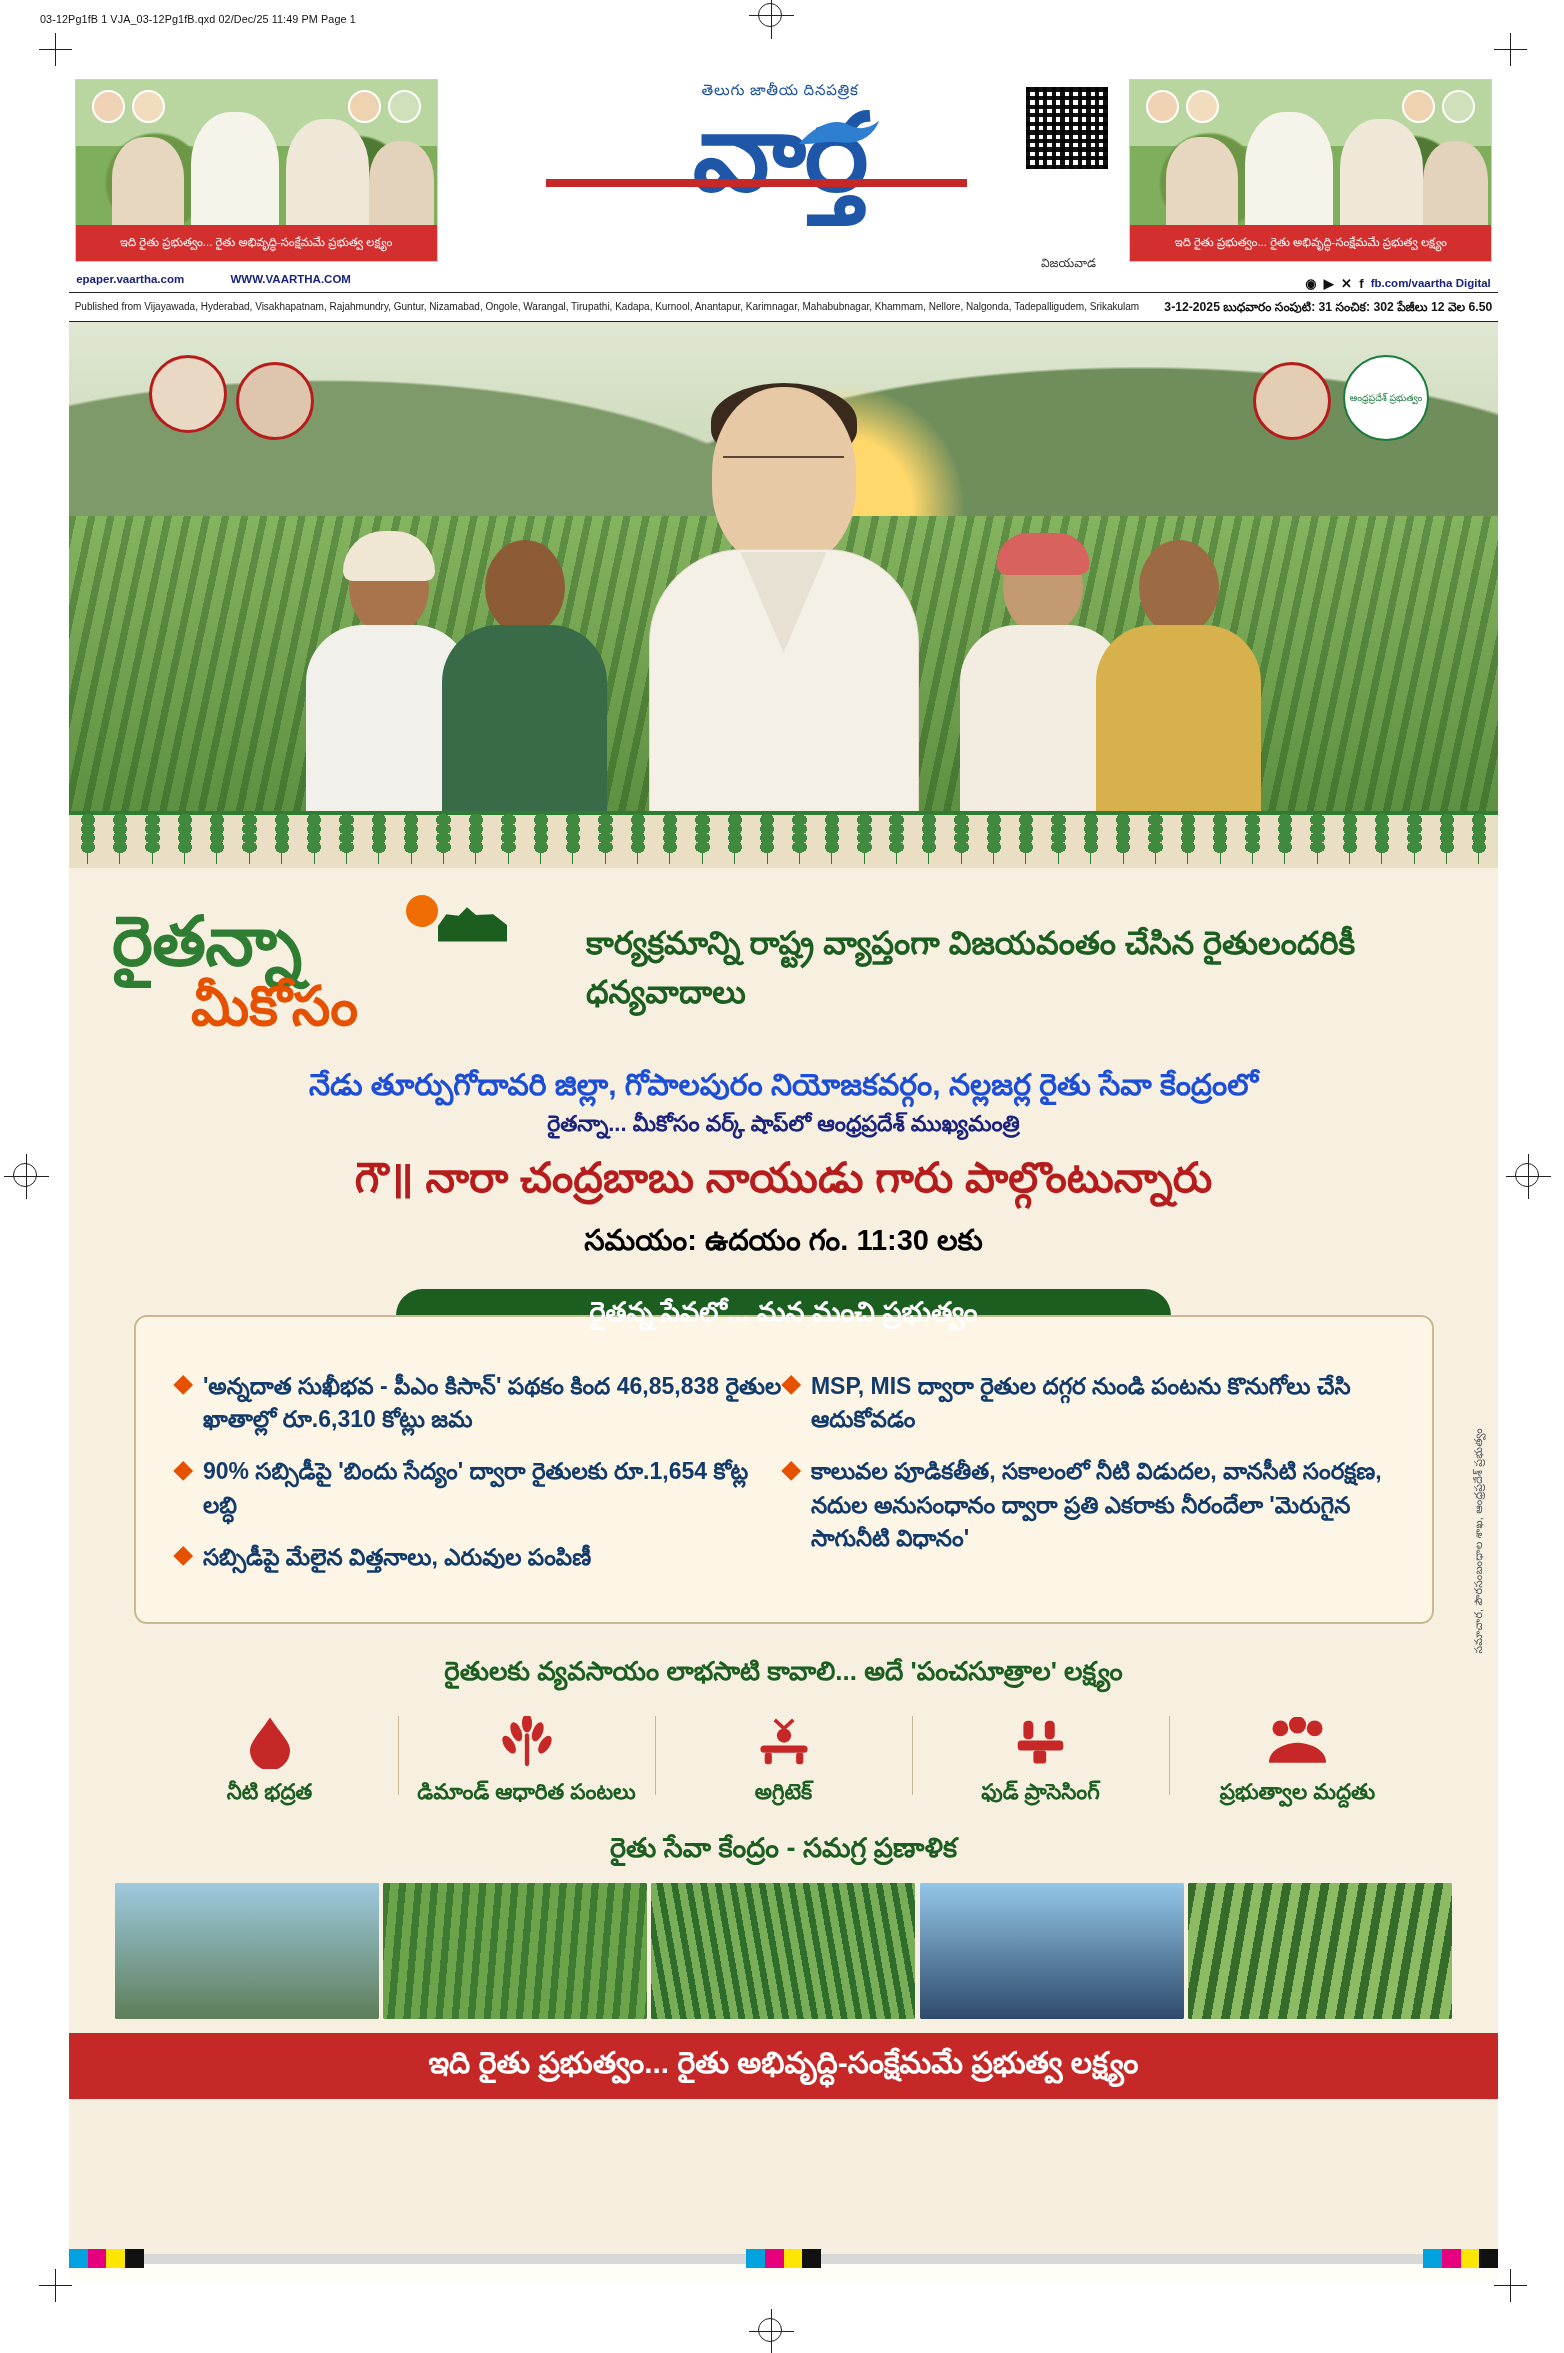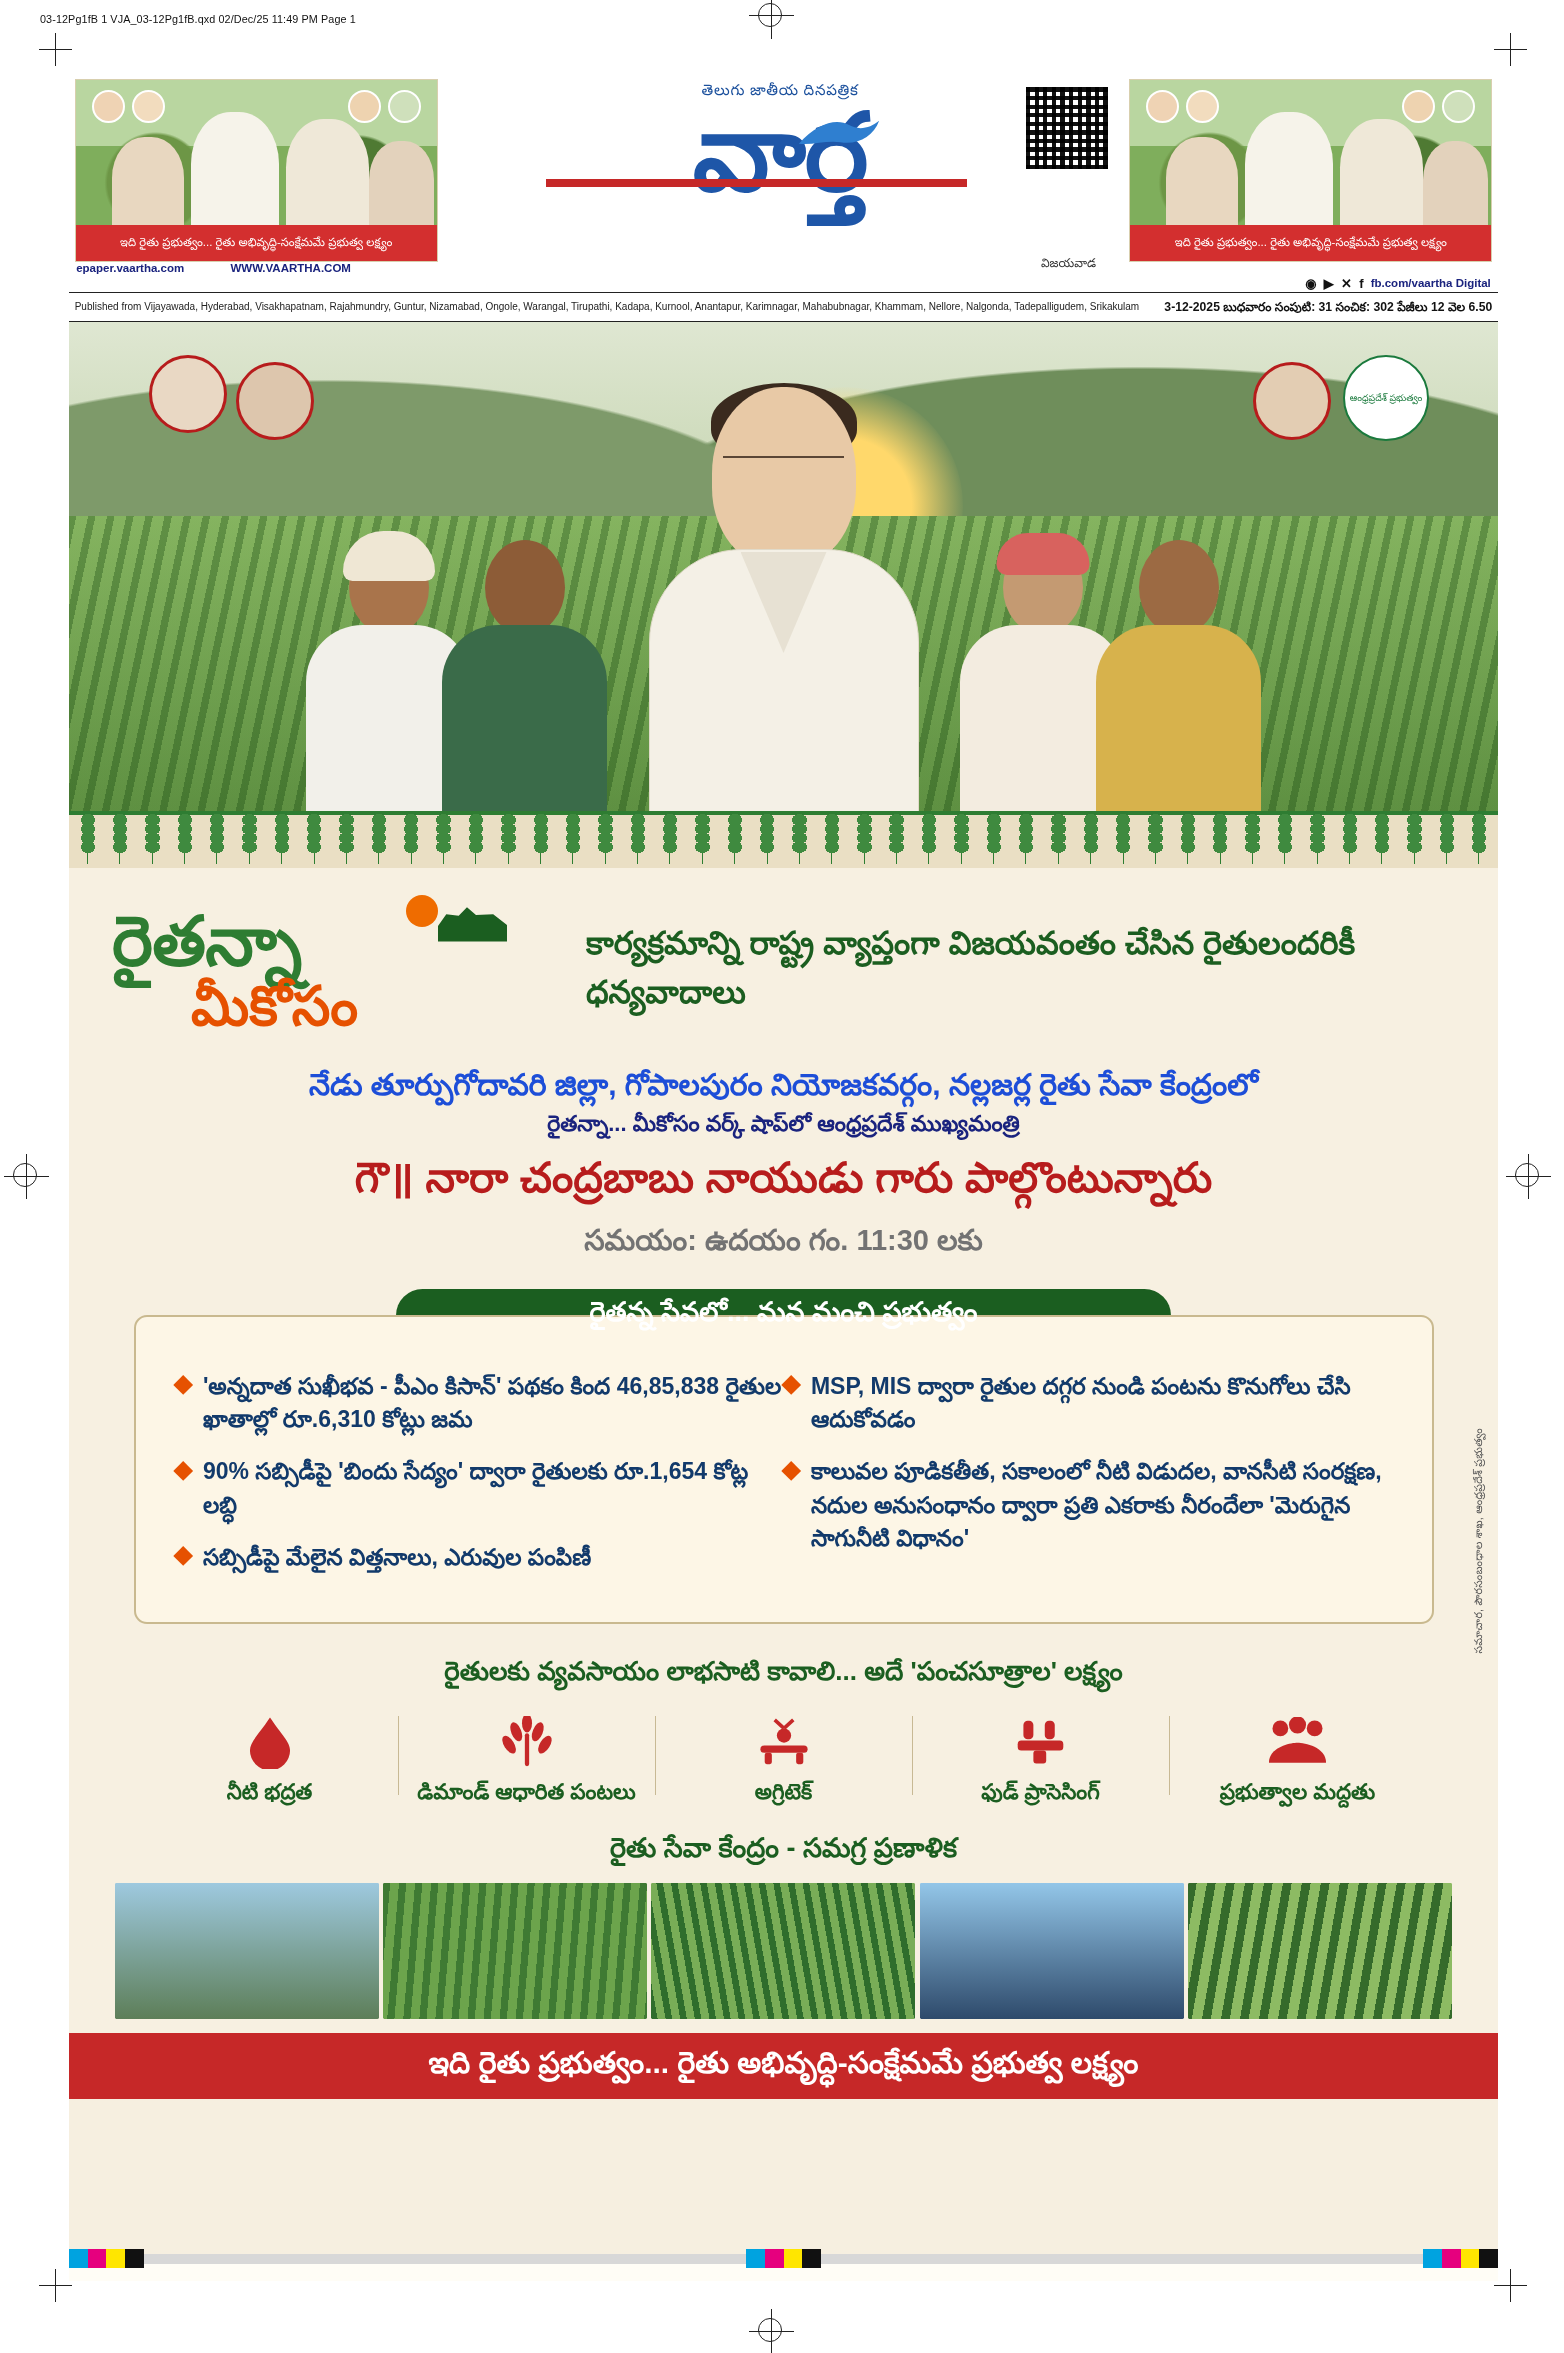--- a/index.html
+++ b/index.html
@@ -163,21 +163,21 @@
     border: 2.9px solid #fff;
   }
   .edition-city {
     position: absolute;
     right: 402px; bottom: 18.7px;
     font-size: 12.2px;
     color: #333;
   }
   .mh-links {
     position: absolute;
-    left: 7.2px; bottom: 18px;
+    left: 7.2px; bottom: 7px;
     font-size: 11.5px;
     color: #1a237e;
     font-weight: bold;
   }
   .mh-links span { margin-right: 43px; }
   .mh-social {
     position: absolute;
     right: 7.2px; bottom: 1.4px;
     font-size: 11.5px;
     color: #1a237e;
@@ -454,21 +454,21 @@
   .lead-3 {
     font-size: 42px;
     color: #b71c1c;
     line-height: 1.45;
     font-weight: bold;
     margin-top: 7.2px;
   }
   .time-line {
     text-align: center;
     font-size: 29px;
-    color: #737373;
+    color: #000000;
     font-weight: bold;
     margin-top: 16px;
   }
 
   .ribbon {
     margin: 24.4px auto 0;
     width: 775px;
     height: 53px;
     background: #1b5e20;
     border-radius: 29px;

